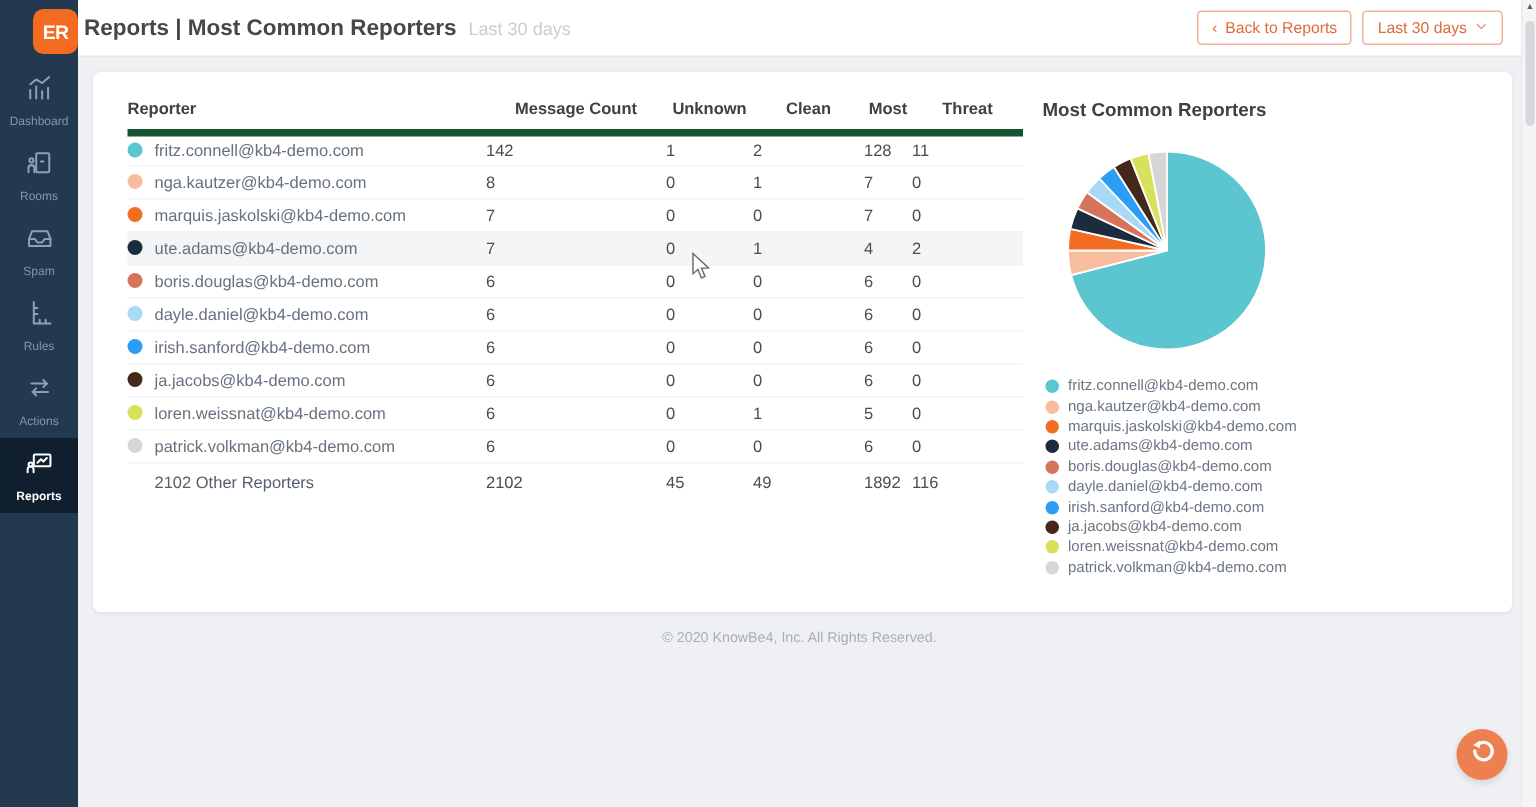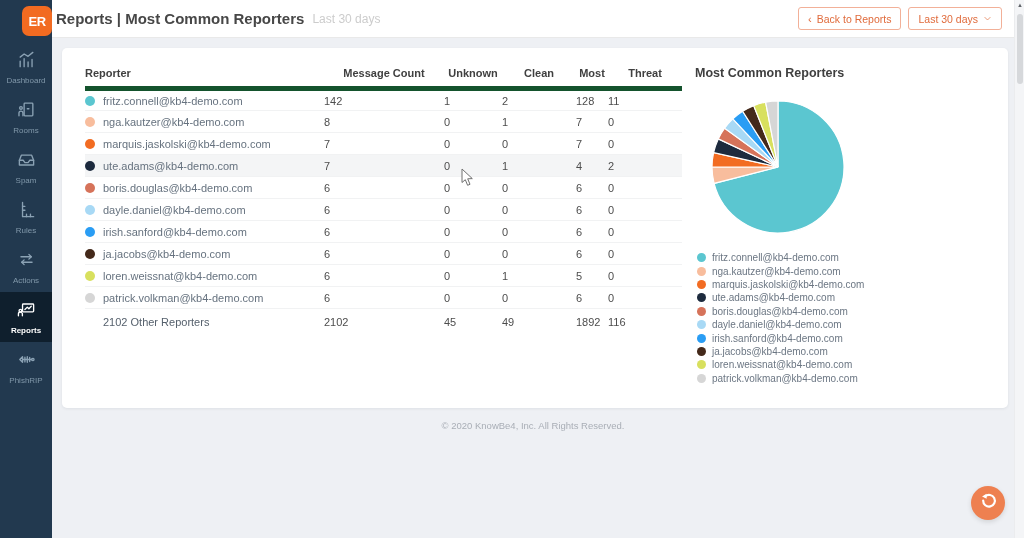--- a/index.html
+++ b/index.html
@@ -129,29 +129,20 @@
       <span class="nav-label">Actions</span>
     </div>
     <div class="nav-item active">
       <span><svg viewBox="0 0 24 24">
             <rect x="7" y="5" width="14" height="10" rx="1"></rect>
             <polyline points="10 12 13 9 15 11 18 8"></polyline>
             <circle cx="4.3" cy="13.5" r="1.7"></circle>
             <path d="M1.8 20v-2.3a2.5 2.5 0 0 1 5 0V20"></path>
           </svg></span>
       <span class="nav-label">Reports</span>
-    </div>
-    <div class="nav-item">
-      <span><svg viewBox="0 0 24 24">
-            <path d="M3.5 12l3.5-3.5v7z"></path>
-            <path d="M7 12h11"></path>
-            <path d="M10 9v6M13 8.5v7M16 9.5v5"></path>
-            <path d="M18 12c1.5-1.8 3.5-1.8 3.5 0s-2 1.8-3.5 0z"></path>
-          </svg></span>
-      <span class="nav-label">PhishRIP</span>
     </div>
   </div>
 
   <div class="topbar">
     <span class="page-title">Reports | Most Common Reporters</span>
     <span class="page-subtitle">Last 30 days</span>
     <div class="topbar-actions">
       <button class="btn">
         <span class="chev">‹</span>
         <span>Back to Reports</span>

